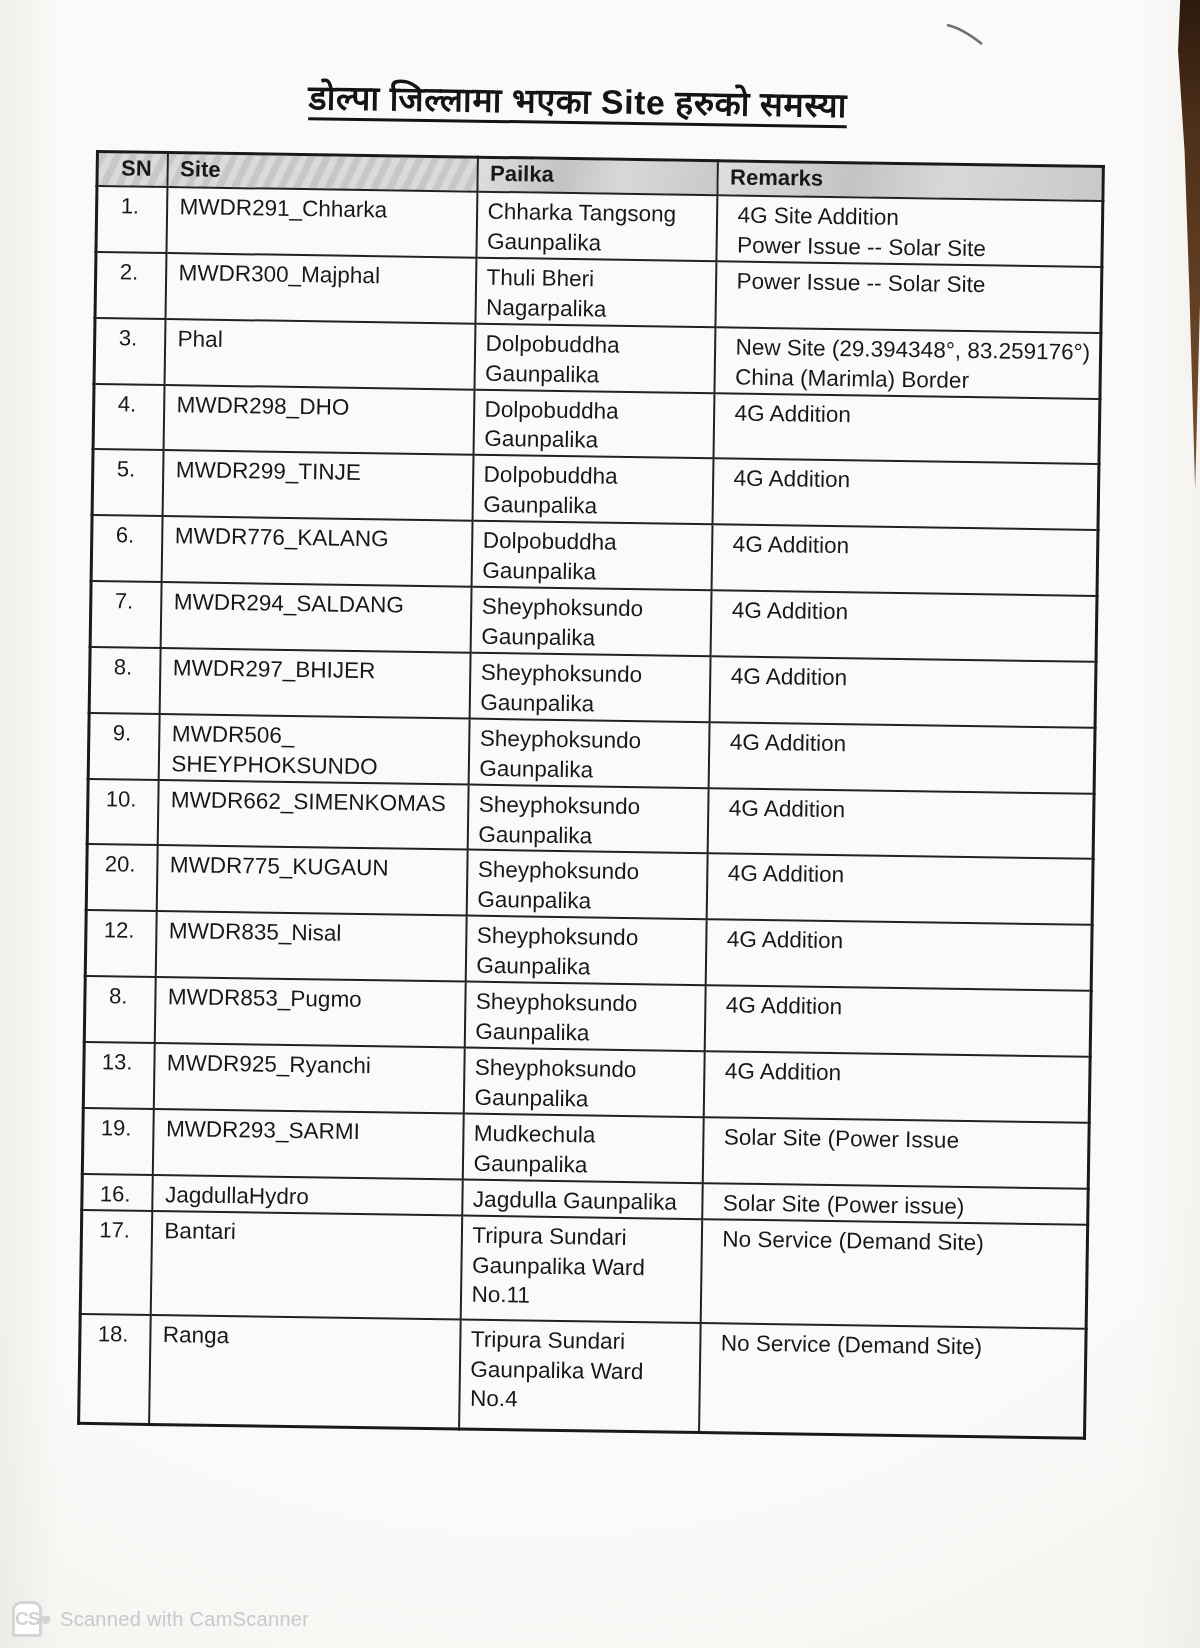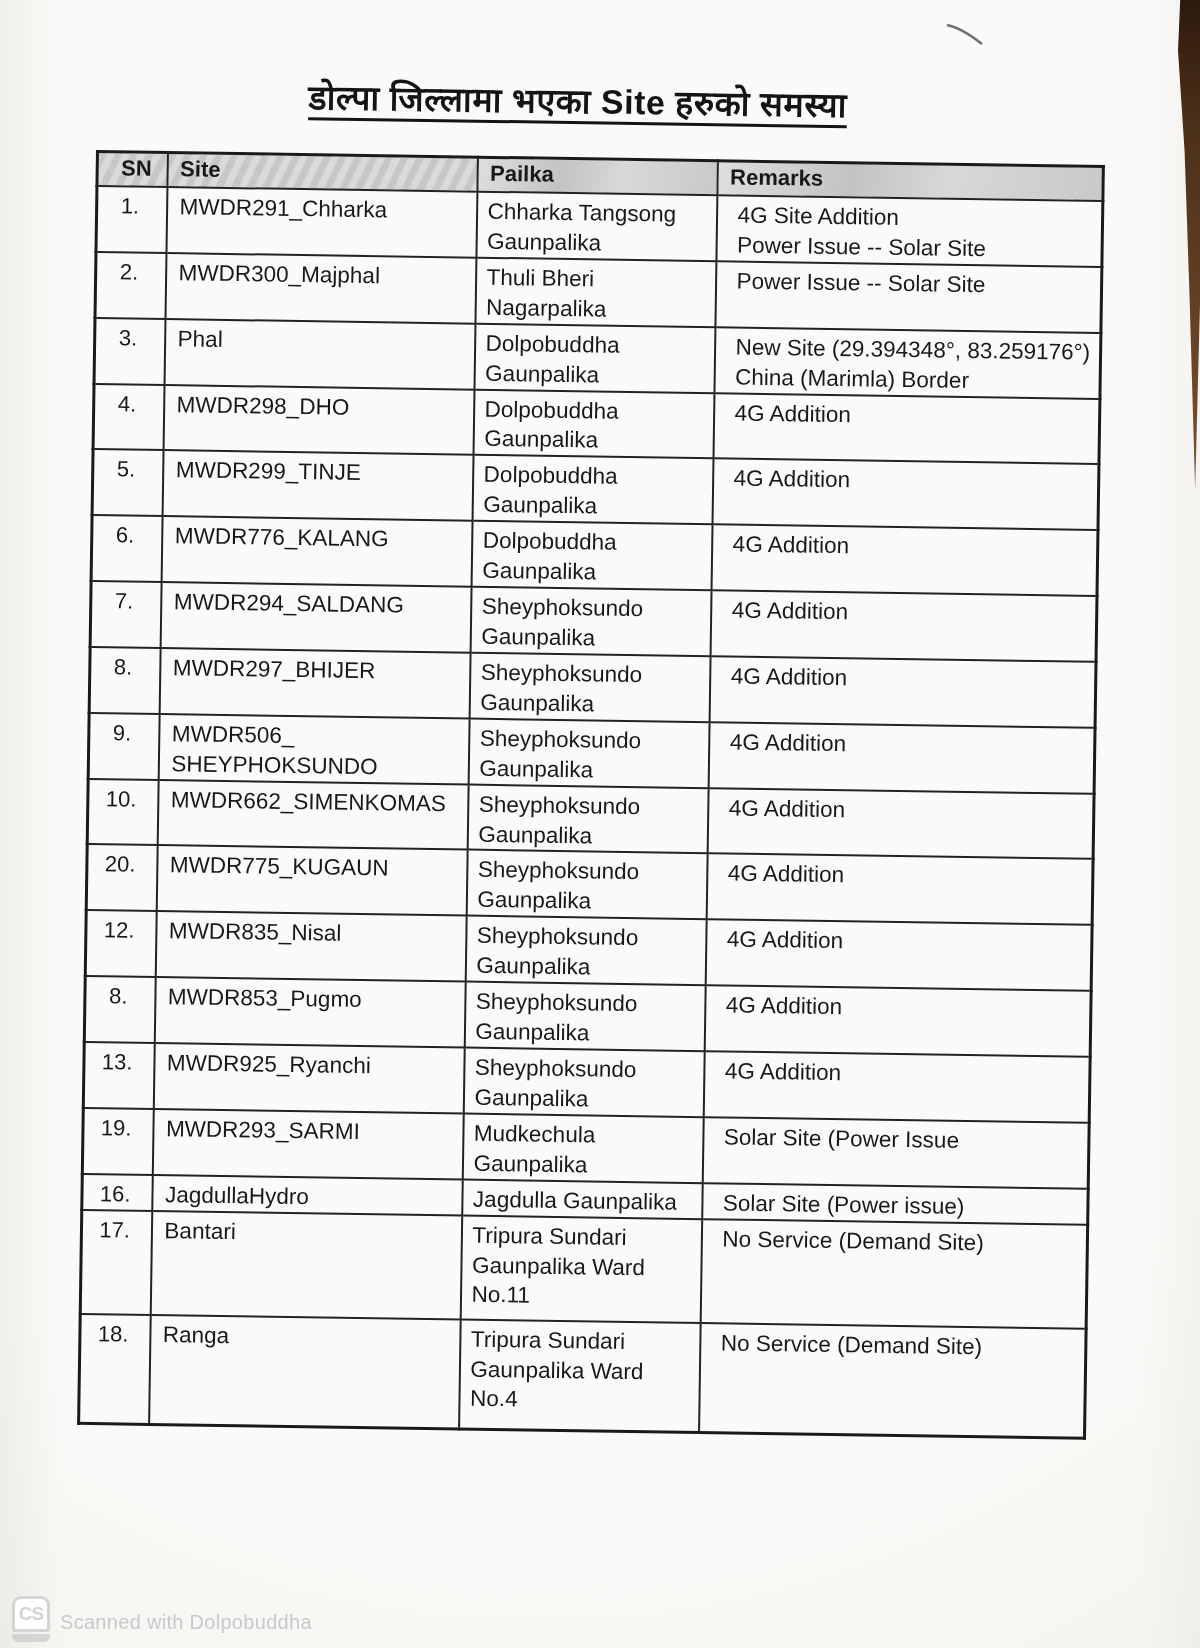--- a/index.html
+++ b/index.html
@@ -78,21 +78,21 @@
   .site-table tr.row-head{height:32px;}
   .site-table tr.row-short{height:34px;}
   .site-table tr.row-tall{height:104px;}
   .site-table tr.row-taller{height:110px;}
   
   .watermark{
     position:absolute;left:12px;top:1596px;
     display:flex;align-items:center;gap:10px;
   }
   .cs-badge{
-    width:38px;height:52px;display:flex;flex-direction:column;align-items:center;
+    width:38px;height:46px;display:flex;flex-direction:row;align-items:center;
   }
   .cs-box{
     width:32px;height:30px;
     border:3px solid #d4d4d4;border-radius:9px 9px 3px 3px;
     display:flex;align-items:center;justify-content:center;
     color:#d4d4d4;font-weight:bold;font-size:19px;letter-spacing:-1px;
     background:#ffffff;
   }
   .cs-foot{
     width:38px;height:8px;margin-top:2px;
@@ -262,14 +262,14 @@
   </tbody>
     </table>
 
 </div>
 
 <div class="watermark">
   <div class="cs-badge">
     <div class="cs-box">CS</div>
     <div class="cs-foot"></div>
   </div>
-  <div class="wm-text">Scanned with Dolpobuddha</div>
+  <div class="wm-text">Scanned with CamScanner</div>
 </div>
 
 </body></html>

